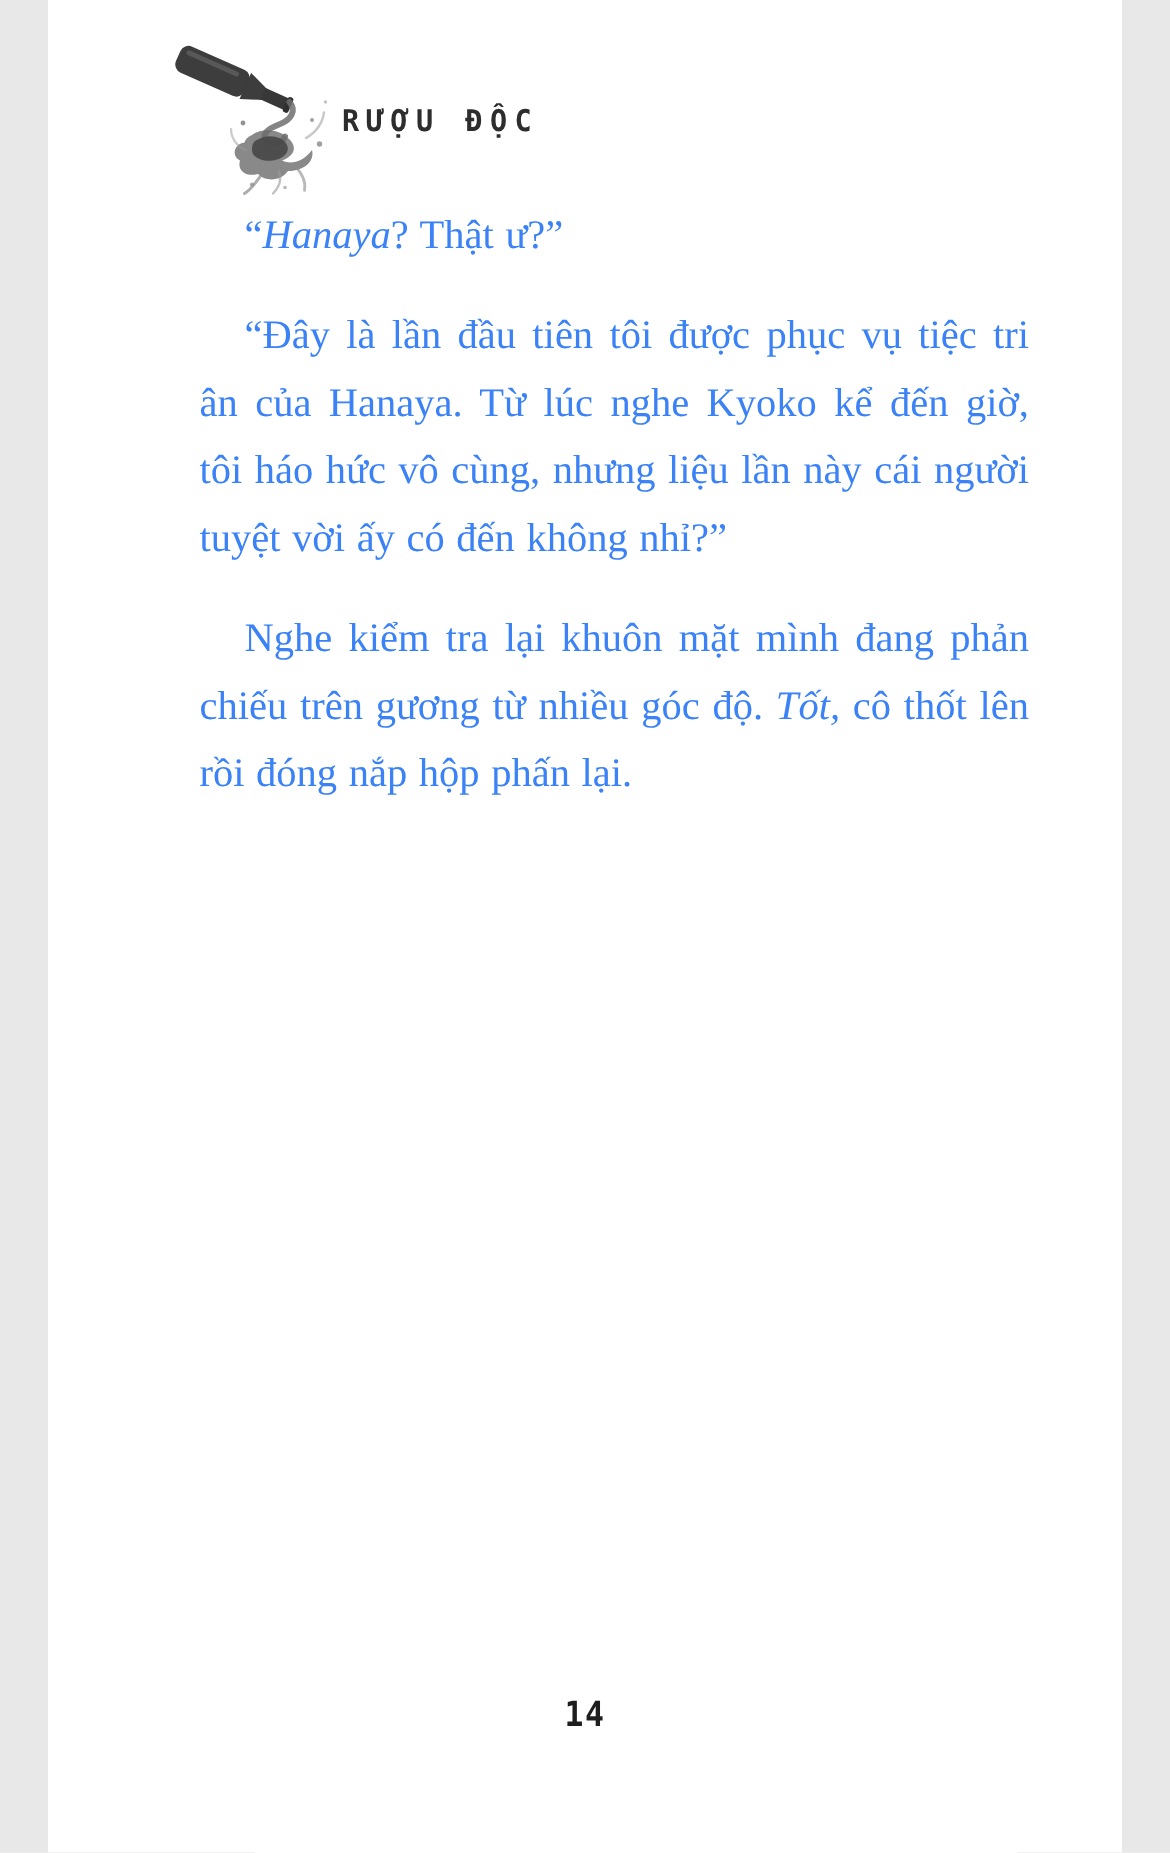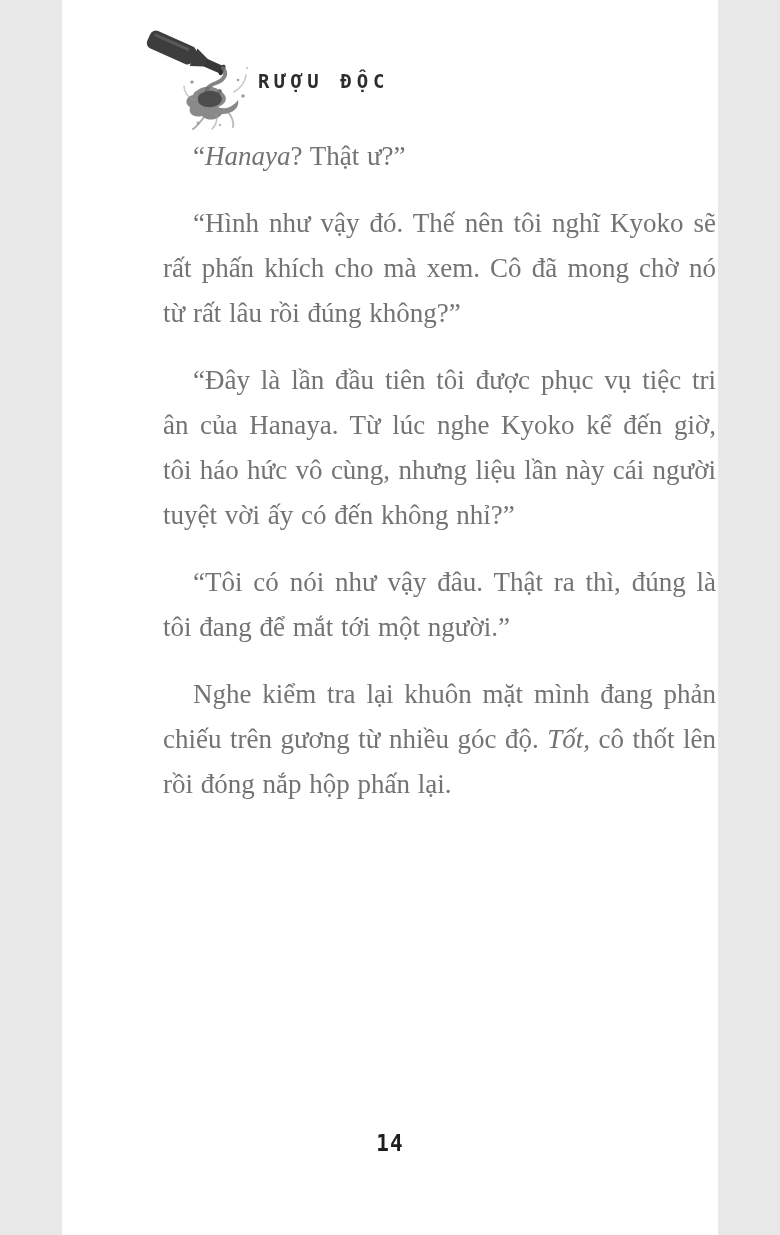--- a/index.html
+++ b/index.html
@@ -1,18 +1,18 @@
 <!DOCTYPE html>
 <html><head>
 <meta charset="utf-8">
 <style>
   html, body { margin: 0; padding: 0; background: #e8e8e8; }
   .page {
     position: relative;
-    width: 656px;
+    width: 716px;
     height: 1235px;
     background: #ffffff;
     margin: 0 auto;
     overflow: hidden;
     font-family: "Liberation Serif", serif;
     color: #1f1f1f;
   }
   .header-art {
     position: absolute;
     left: 84px;
@@ -36,21 +36,21 @@
     left: 101px;
     top: 134px;
     width: 553px;
   }
   .para {
     margin: 0 0 22px 0;
     font-size: 27px;
     line-height: 45px;
     text-align: justify;
     text-indent: 30px;
-    color: #737373;
+    color: #3b82f6;
     word-spacing: 1px;
   }
   .para:last-child { margin-bottom: 0; }
   .it { font-style: italic; }
   .page-number {
     position: absolute;
     left: 0;
     right: 0;
     top: 1131px;
     text-align: center;
@@ -94,21 +94,19 @@
     <circle cx="97" cy="66" r="1.8" fill="#777" opacity="0.7"></circle>
     <circle cx="52" cy="93" r="1.4" fill="#888" opacity="0.7"></circle>
     <circle cx="74" cy="95" r="1.2" fill="#999" opacity="0.7"></circle>
     <circle cx="101" cy="38" r="1.1" fill="#999" opacity="0.6"></circle>
   </svg>
 
   <div class="chapter-title">RƯỢU ĐỘC</div>
 
   <div class="text-block">
       <p class="para"><span>“</span><span class="it">Hanaya</span><span>? Thật ư?”</span></p>
-      <p class="para"><span>“Hình như vậy đó. Thế nên tôi nghĩ Kyoko sẽ rất phấn khích cho mà xem. Cô đã mong chờ nó từ rất lâu rồi đúng không?”</span></p>
       <p class="para"><span>“Đây là lần đầu tiên tôi được phục vụ tiệc tri ân của Hanaya. Từ lúc nghe Kyoko kể đến giờ, tôi háo hức vô cùng, nhưng liệu lần này cái người tuyệt vời ấy có đến không nhỉ?”</span></p>
-      <p class="para"><span>“Tôi có nói như vậy đâu. Thật ra thì, đúng là tôi đang để mắt tới một người.”</span></p>
       <p class="para"><span>Nghe kiểm tra lại khuôn mặt mình đang phản chiếu trên gương từ nhiều góc độ. </span><span class="it">Tốt,</span><span> cô thốt lên rồi đóng nắp hộp phấn lại.</span></p>
     </div>
 
   <div class="page-number">14</div>
 
 </div>
 
 </body></html>

